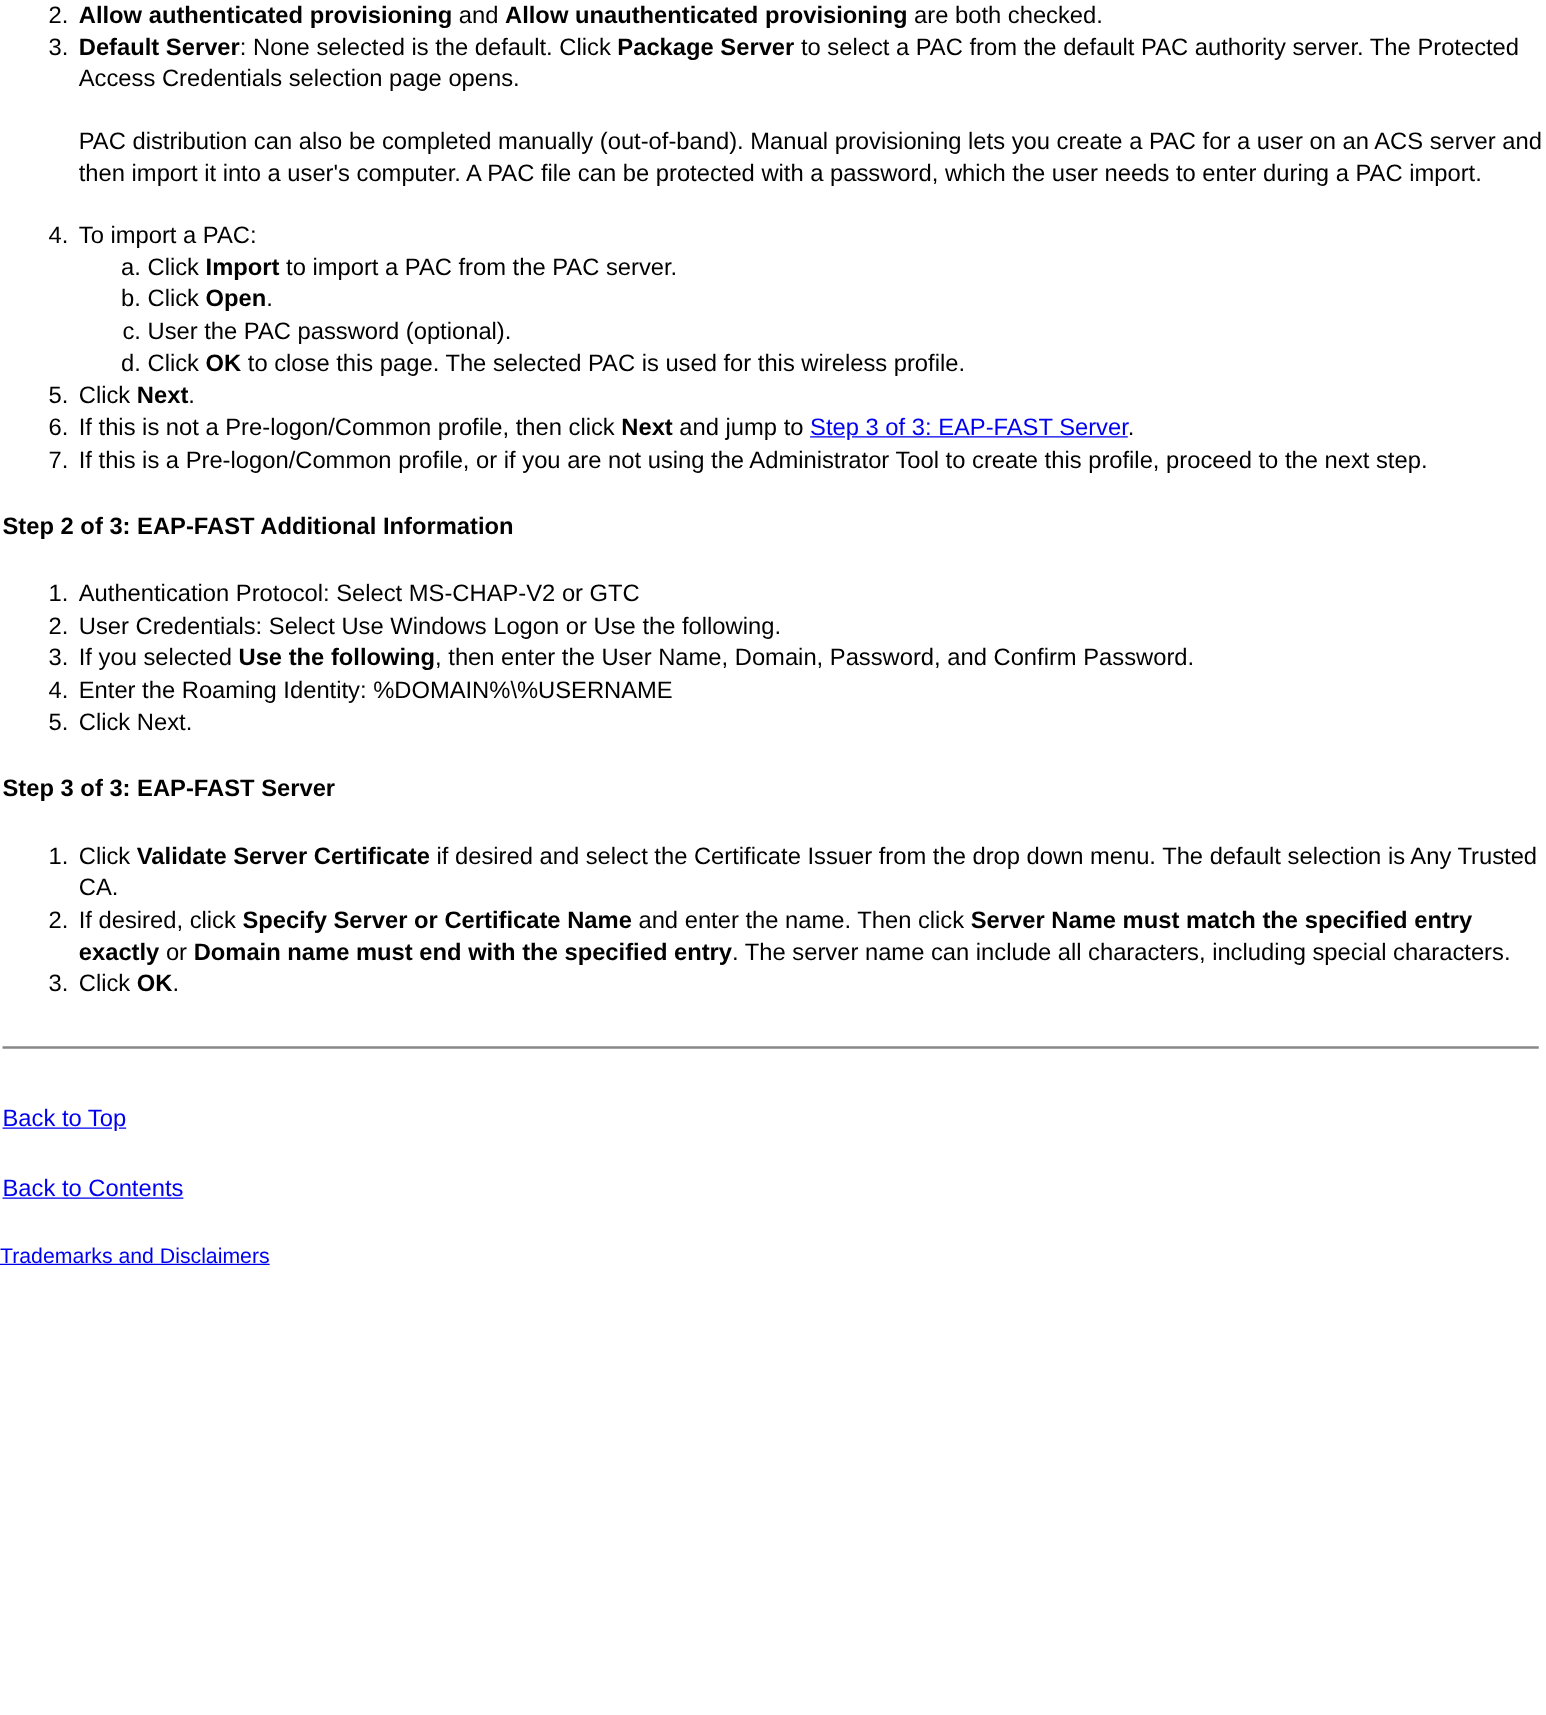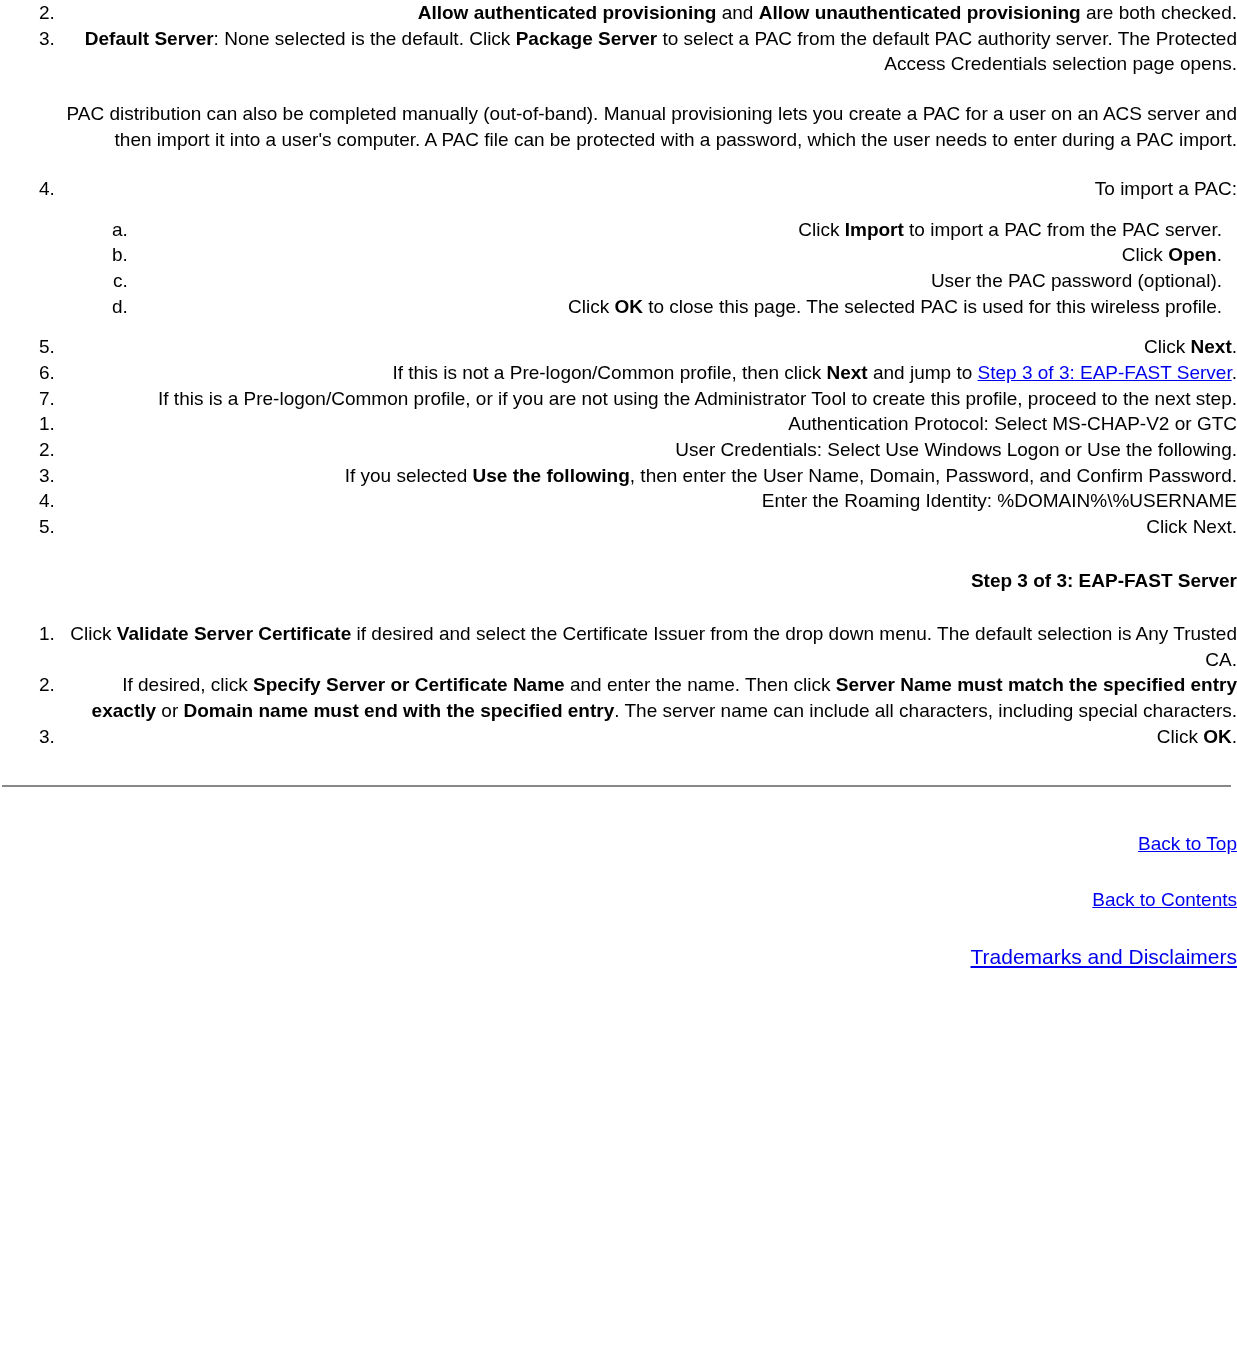--- a/index.html
+++ b/index.html
@@ -7,33 +7,32 @@
       font-size: 19px;
       line-height: 1.35;
       color: #000;
       margin: 0;
       padding: 0;
       background: #fff;
     }
     .page {
       width: 1237px;
       padding: 0;
-      text-align: right;
     }
     ol.main-list {
       margin: 0;
       padding-left: 60px;
     }
     ol.main-list > li {
       padding-left: 3px;
       margin-bottom: 0;
     }
     ol.sub-list {
       list-style-type: lower-alpha;
-      margin: 15px;
+      margin: 0;
       padding-left: 55px;
     }
     ol.sub-list > li {
       padding-left: 0;
     }
     a.link {
       color: #0000EE;
       text-decoration: underline;
     }
     .bold { font-weight: bold; }
@@ -55,22 +54,22 @@
       margin-bottom: 0;
       margin-left: 2px;
       margin-right: 6px;
     }
     .footer-links {
       margin-top: 44px;
       margin-left: 2px;
     }
     .footer-links p { margin: 0 0 30px 0; }
     .footer-small {
-      font-size: 21px;
-      margin-left: 16px;
+      font-size: 17px;
+      margin-left: 0;
     }
   </style>
 </head>
 <body>
 
 <div class="page">
 
   <ol class="main-list" start="2">
     <li>
       <span class="bold">Allow authenticated provisioning</span><span> and </span><span class="bold">Allow unauthenticated provisioning</span><span> are both checked.</span>
@@ -89,20 +88,21 @@
         <li><span>Click </span><span class="bold">Open</span><span>.</span></li>
         <li><span>User the PAC password (optional).</span></li>
         <li><span>Click </span><span class="bold">OK</span><span> to close this page. The selected PAC is used for this wireless profile.</span></li>
       </ol>
     </li>
     <li><span>Click </span><span class="bold">Next</span><span>.</span></li>
     <li><span>If this is not a Pre-logon/Common profile, then click </span><span class="bold">Next</span><span> and jump to </span><a href="#" class="link">Step 3 of 3: EAP-FAST Server</a><span>.</span></li>
     <li><span>If this is a Pre-logon/Common profile, or if you are not using the Administrator Tool to create this profile, proceed to the next step.</span></li>
   </ol>
 
+  <p class="step-heading">Step 2 of 3: EAP-FAST Additional Information</p>
 
   <ol class="main-list">
     <li><span>Authentication Protocol: Select MS-CHAP-V2 or GTC</span></li>
     <li><span>User Credentials: Select Use Windows Logon or Use the following.</span></li>
     <li><span>If you selected </span><span class="bold">Use the following</span><span>, then enter the User Name, Domain, Password, and Confirm Password.</span></li>
     <li><span>Enter the Roaming Identity: %DOMAIN%\%USERNAME</span></li>
     <li><span>Click Next.</span></li>
   </ol>
 
   <p class="step-heading">Step 3 of 3: EAP-FAST Server</p>

